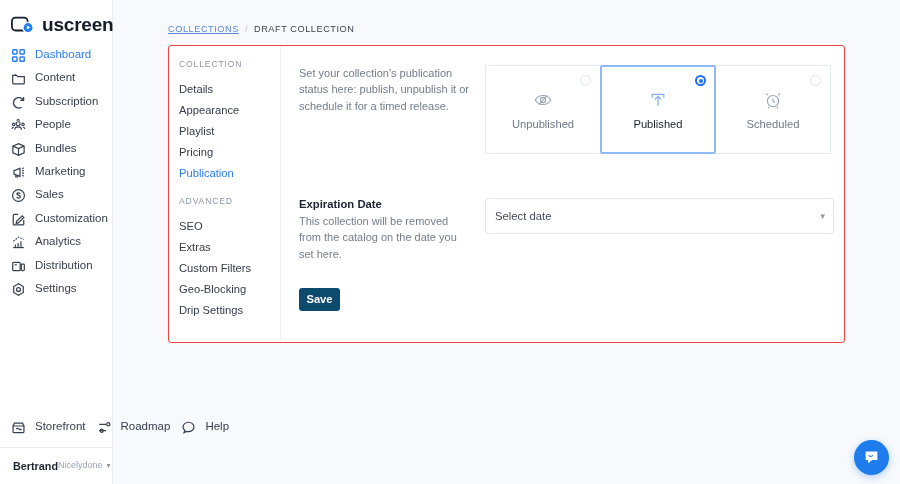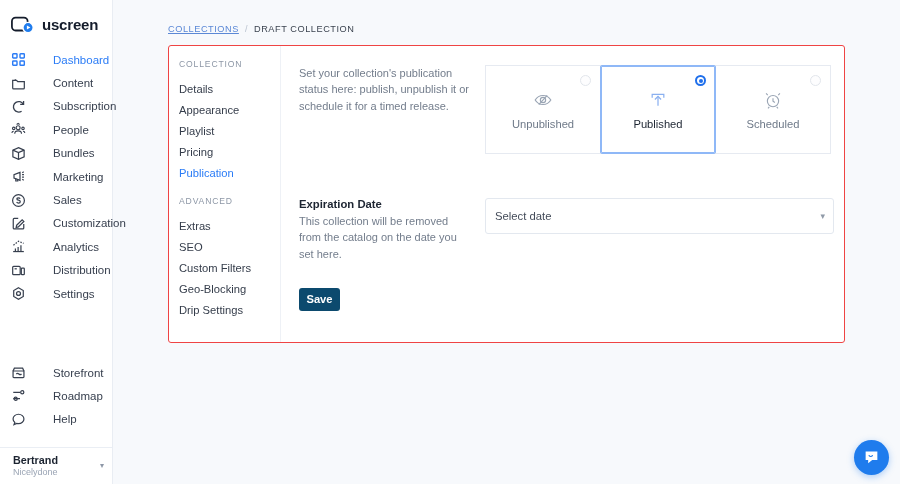--- a/index.html
+++ b/index.html
@@ -21,45 +21,45 @@
     border-right: 1px solid #e9edf3;
     display: flex; flex-direction: column;
   }
   .logo-row {
     display: flex; align-items: center; gap: 7px;
     padding: 11px 0 0 11px;
     height: 38px;
   }
   .logo-mark { width: 24px; height: 19px; position: relative; flex: none; }
   .logo-text {
-    font-size: 15px; font-weight: 700; letter-spacing: -0.2px;
+    font-size: 19px; font-weight: 700; letter-spacing: -0.2px;
     color: #141c2b;
   }
   .nav { margin-top: 10px; display: flex; flex-direction: column; }
   .nav-item {
-    display: flex; align-items: center; gap: 27px;
+    display: flex; align-items: flex-start; gap: 9px;
     height: 23.4px; padding-left: 11px;
     color: #38404f; font-size: 11.5px; cursor: pointer;
     white-space: nowrap;
   }
   .nav-item .ico { width: 15px; height: 15px; flex: none; display:block; }
   .nav-item.active { color: #2b7cf6; }
   .nav-item.active .ico { color: #2b7cf6; }
-  .nav-bottom { margin-top: auto; display: flex; flex-direction: column; padding-bottom: 4px; }
+  .nav-bottom { margin-top: auto; display: flex; flex-direction: row; padding-bottom: 4px; }
   .nav-bottom .nav-item { height: 23.4px; }
   .nav-spacer { height: 12px; }
 
   .user-box {
     border-top: 1px solid #eaeef4;
     height: 37px;
     display: flex; align-items: center;
     padding: 0 8px 0 13px; gap: 4px;
     cursor: pointer;
   }
-  .user-names { display: flex; flex-direction: column; line-height: 1.18; flex: 1; }
+  .user-names { display: flex; flex-direction: row; line-height: 1.18; flex: 1; }
   .user-name { font-size: 10.8px; font-weight: 700; color: #1b2330; }
   .user-org { font-size: 9px; color: #9aa4b4; }
   .caret-sm { color: #8e98a8; font-size: 8px; line-height: 1; }
 
   
   .main { position: absolute; left: 113px; top: 0; right: 0; bottom: 0; }
   .breadcrumb {
     display: flex; align-items: center; gap: 6px;
     padding: 24px 0 0 55px;
     font-size: 9.2px; letter-spacing: 0.55px;
@@ -335,22 +335,22 @@
       <div class="group-label">COLLECTION</div>
       <div class="card-nav-item">Details</div>
       <div class="card-nav-item">Appearance</div>
       <div class="card-nav-item">Playlist</div>
       <div class="card-nav-item">Pricing</div>
       <div class="card-nav-item active">Publication</div>
 
       <div class="group-gap"></div>
 
       <div class="group-label">ADVANCED</div>
+      <div class="card-nav-item">SEO</div>
       <div class="card-nav-item">Extras</div>
-      <div class="card-nav-item">SEO</div>
       <div class="card-nav-item">Custom Filters</div>
       <div class="card-nav-item">Geo-Blocking</div>
       <div class="card-nav-item">Drip Settings</div>
     </nav>
 
     <div class="card-body">
 
       
       <div class="field-row">
         <div class="field-label-col">

